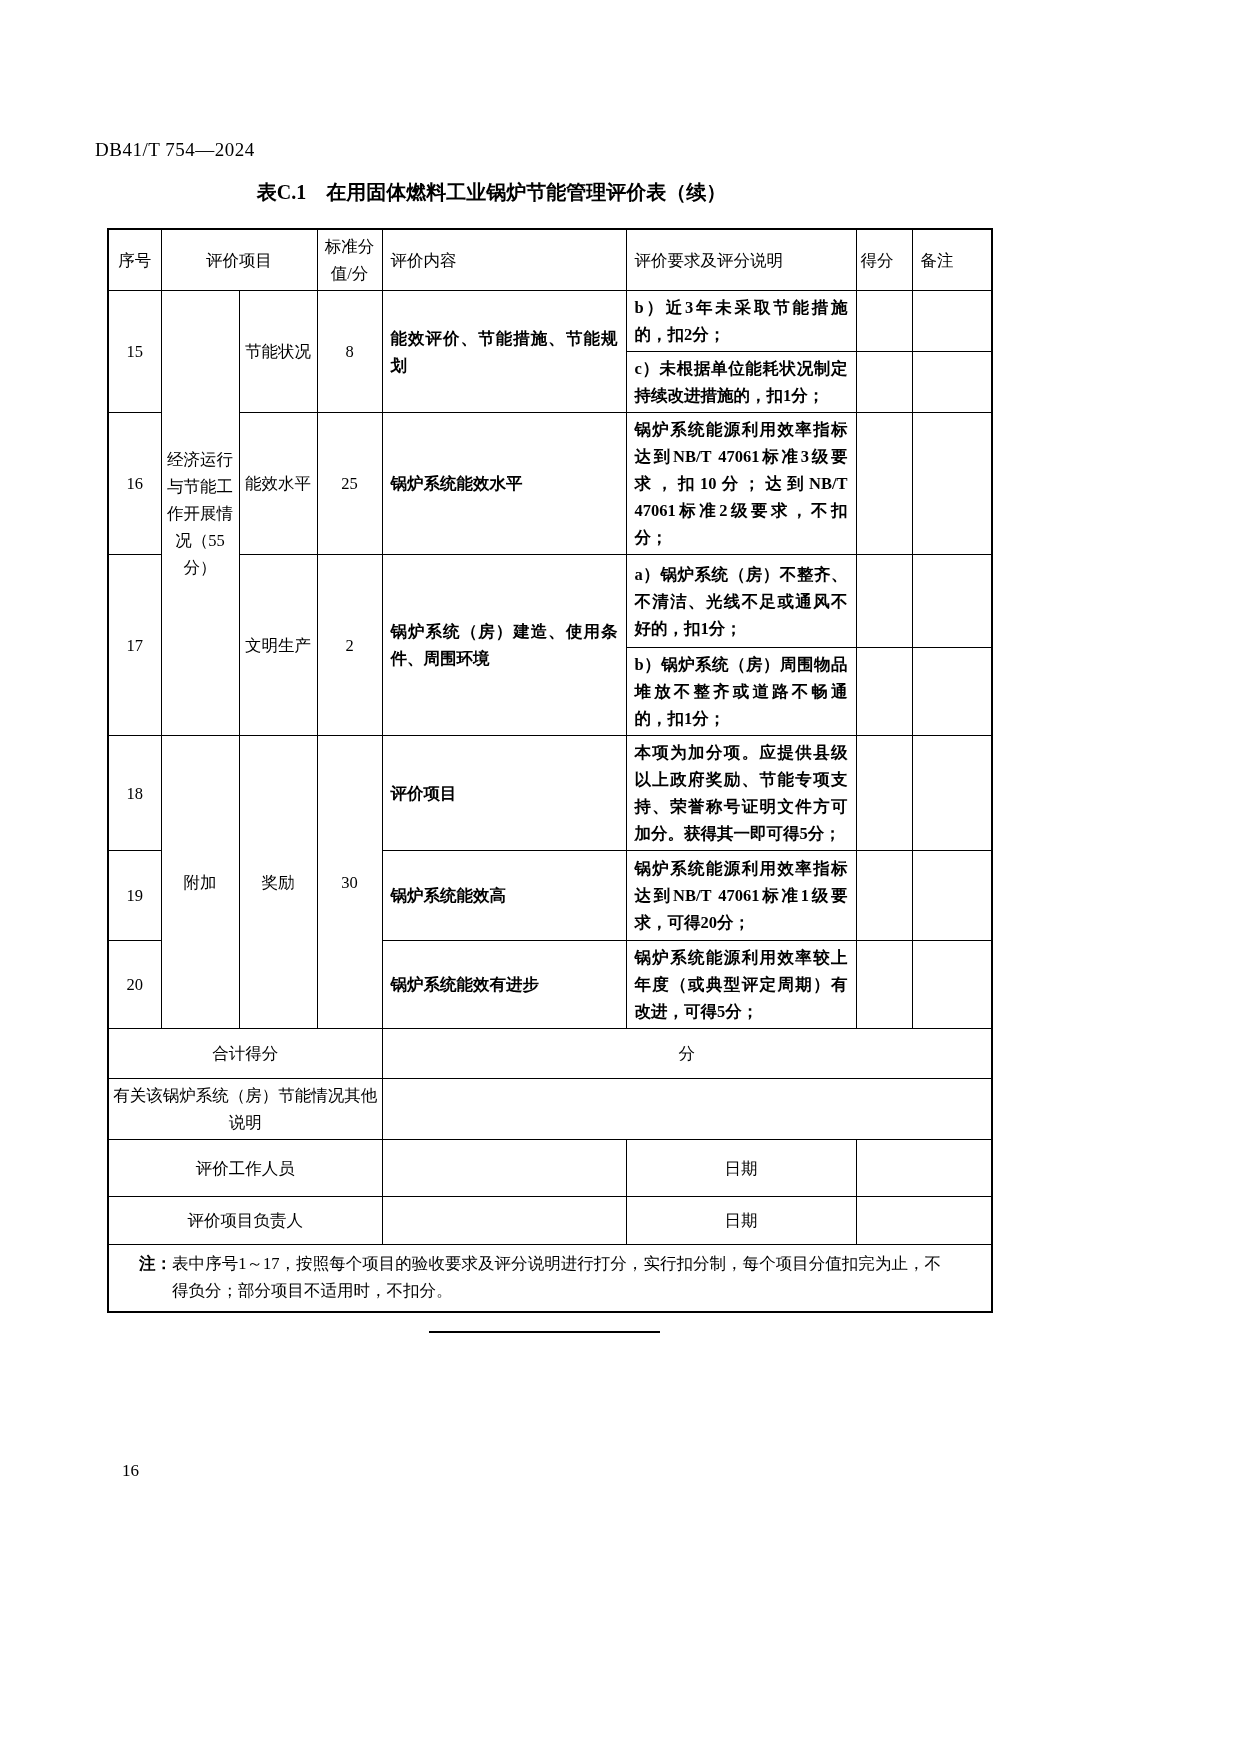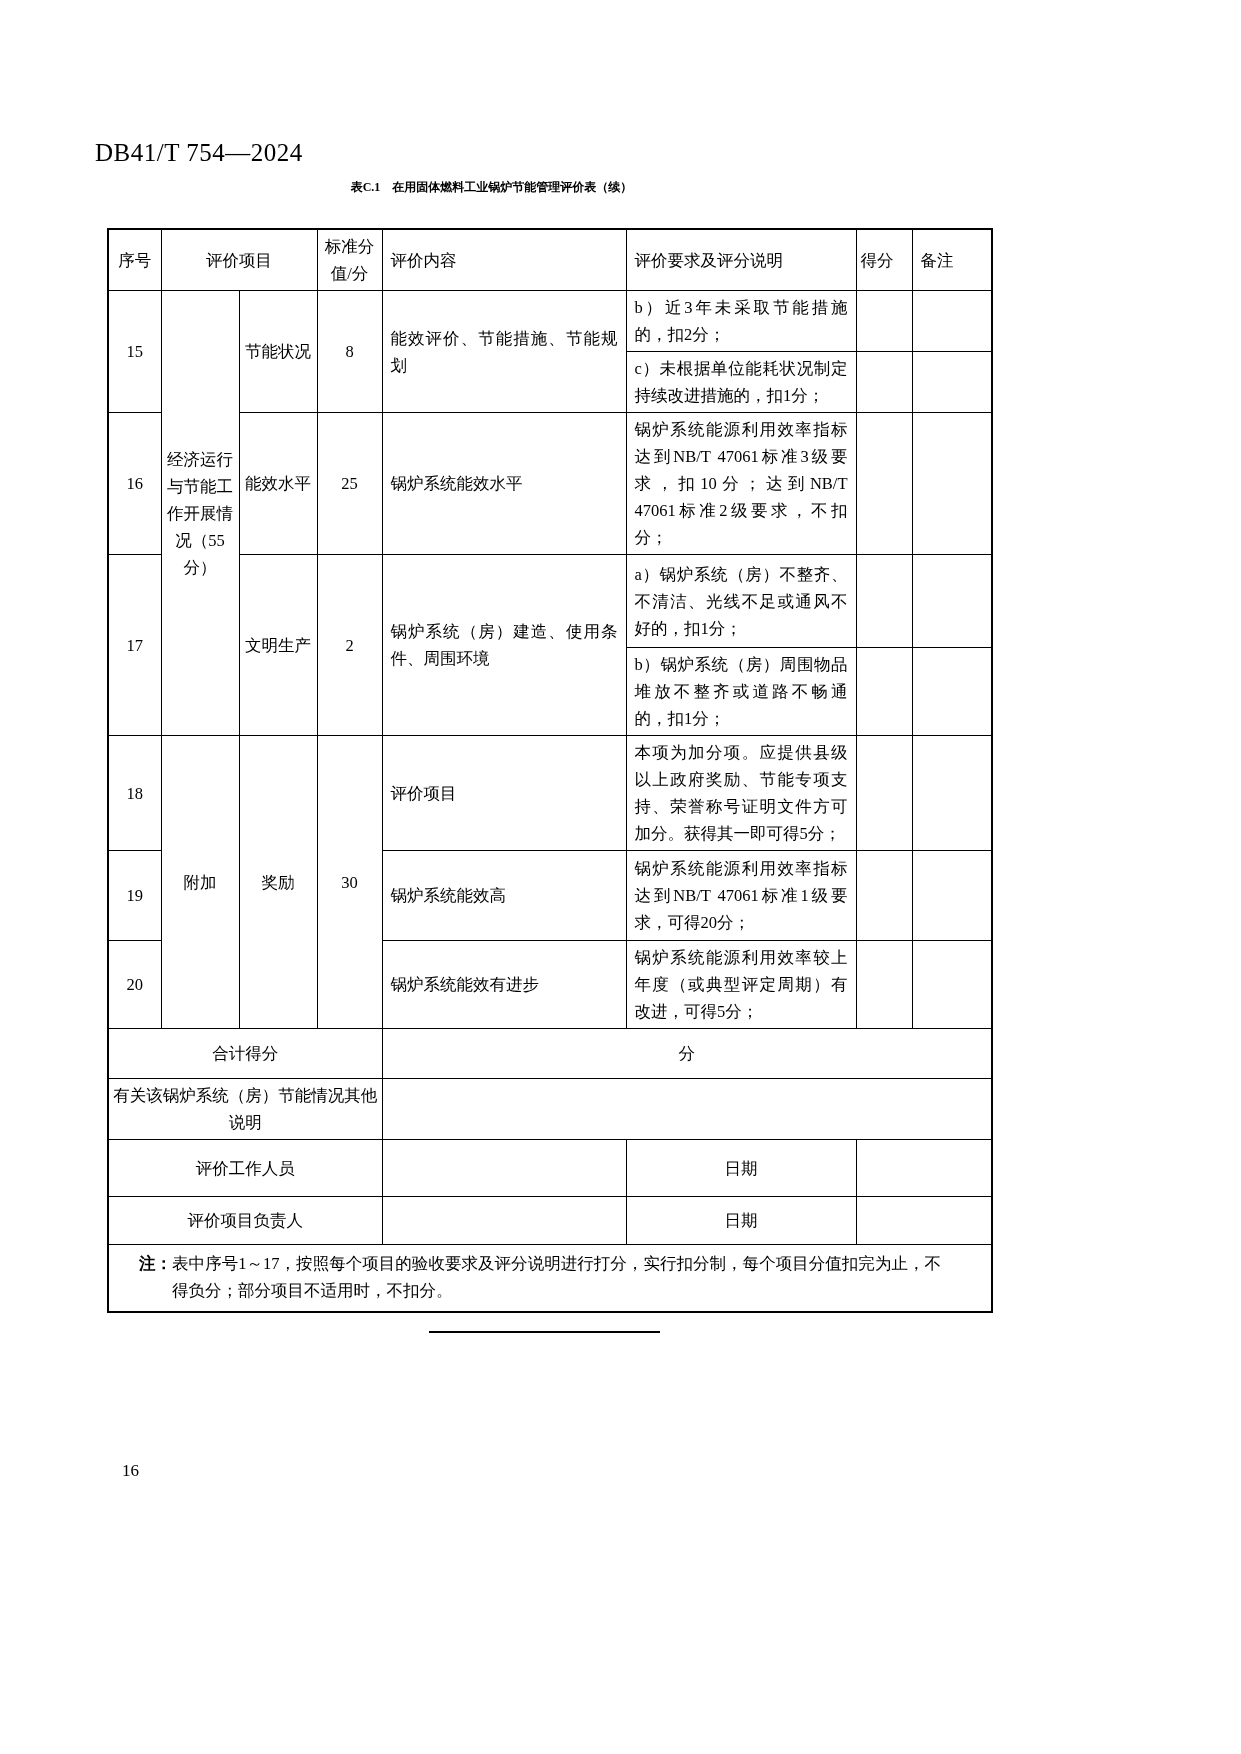--- a/index.html
+++ b/index.html
@@ -17,31 +17,31 @@
     position: relative;
     width: 1241px;
     height: 1754px;
     background: #ffffff;
     overflow: hidden;
   }
   .doc-header {
     position: absolute;
     top: 139px;
     left: 95px;
-    font-size: 25px;
+    font-size: 19px;
     letter-spacing: 0.5px;
   }
   .table-title {
     position: absolute;
     top: 179px;
     left: 0;
     width: 983px;
     text-align: center;
     font-weight: bold;
-    font-size: 12px;
+    font-size: 20px;
   }
   .table-wrap {
     position: absolute;
     top: 228px;
     left: 107px;
     border-radius: 10px;
   }
   table.eval {
     border-collapse: collapse;
     table-layout: fixed;
@@ -50,21 +50,21 @@
   }
   table.eval td {
     border: 1px solid #000;
     font-size: 16.5px;
     line-height: 27px;
     padding: 3px 8px;
     vertical-align: middle;
     overflow-wrap: break-word;
   }
   .c { text-align: center; }
-  .j { text-align: justify; }
+  .j { text-align: justify; font-weight: bold; }
   .tight { padding: 3px 4px !important; }
   .note-cell {
     padding: 5px 50px 7px 30px !important;
     margin-left: 24px;
   }
   .note-p {
     padding-left: 33px;
     text-indent: -33px;
     text-align: justify;
   }

